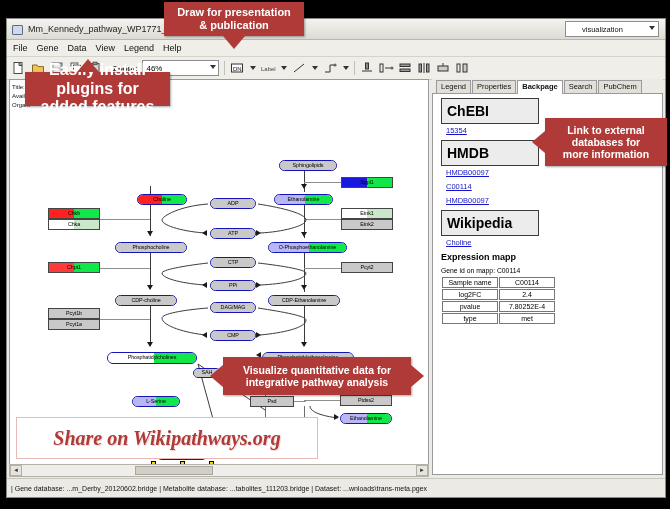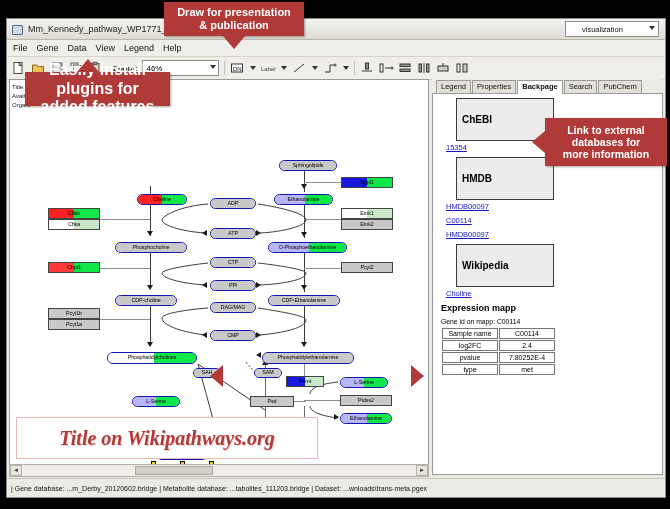--- a/index.html
+++ b/index.html
@@ -79,21 +79,21 @@
   
   .tabrow{height:14px;display:flex;align-items:flex-end;gap:1px;padding-left:4px;
           border-bottom:1px solid #9a9a9a;background:#eceae4;}
   .tab{font-size:7.5px;padding:1px 4px 1px 4px;background:#e2dfd8;border:1px solid #9a9a9a;
        border-bottom:none;color:#111;line-height:10px;}
   .tab.active{background:#fff;font-weight:bold;padding-bottom:2px;position:relative;top:1px;}
   .sidebody{flex:1 1 auto;background:#fff;border:1px solid #9a9a9a;border-top:none;
             position:relative;overflow:hidden;padding:4px 0 0 8px;}
   .dbblock{margin-bottom:5px;}
   .dbhead{display:inline-block;min-width:86px;border:1px solid #3b3b3b;background:#ececec;
-          font-size:10px;font-weight:bold;padding:15px 5px;color:#000;margin-left:15px;}
+          font-size:14px;font-weight:bold;padding:4px 5px;color:#000;}
   .dblink{font-size:7.5px;color:#1414c8;text-decoration:underline;margin:2px 0 0 5px;display:block;}
   .dbplain{font-size:7.5px;color:#000;margin:2px 0 0 5px;display:block;}
   .exprhead{font-size:9px;font-weight:bold;color:#000;margin:4px 0 5px 0;}
   .geneid{font-size:6.8px;color:#000;margin-bottom:2px;}
   table.expr{border-collapse:separate;border-spacing:1px;font-size:7px;}
   table.expr td{border:1px solid #777;background:#fff;text-align:center;padding:1px 3px;
                 min-width:48px;color:#000;}
 
   
   .statusbar{position:absolute;left:0;right:0;bottom:0;height:18px;background:#eceae4;
@@ -631,20 +631,23 @@
   <div class="callout" style="left:25px;top:72px;width:145px;height:34px;font-size:16px;">
     <span>Easily install plugins for<br>added features</span>
   </div>
   <div class="ptr up" style="left:77px;top:59px;"></div>
 
   <div class="callout" style="left:545px;top:118px;width:122px;height:48px;font-size:10.5px;">
     <span>Link  to external<br>databases  for<br>more information</span>
   </div>
   <div class="ptr left" style="left:532px;top:131px;"></div>
 
+  <div class="callout" style="left:223px;top:357px;width:188px;height:38px;font-size:10.5px;">
+    <span>Visualize quantitative data  for<br>integrative pathway analysis</span>
+  </div>
   <div class="ptr left" style="left:210px;top:365px;"></div>
   <div class="ptr right" style="left:411px;top:365px;"></div>
 
   <div class="sharebox">
-    <span class="sharetxt">Title on Wikipathways.org</span>
+    <span class="sharetxt">Share on Wikipathways.org</span>
   </div>
 
 </div>
 
 </body></html>

